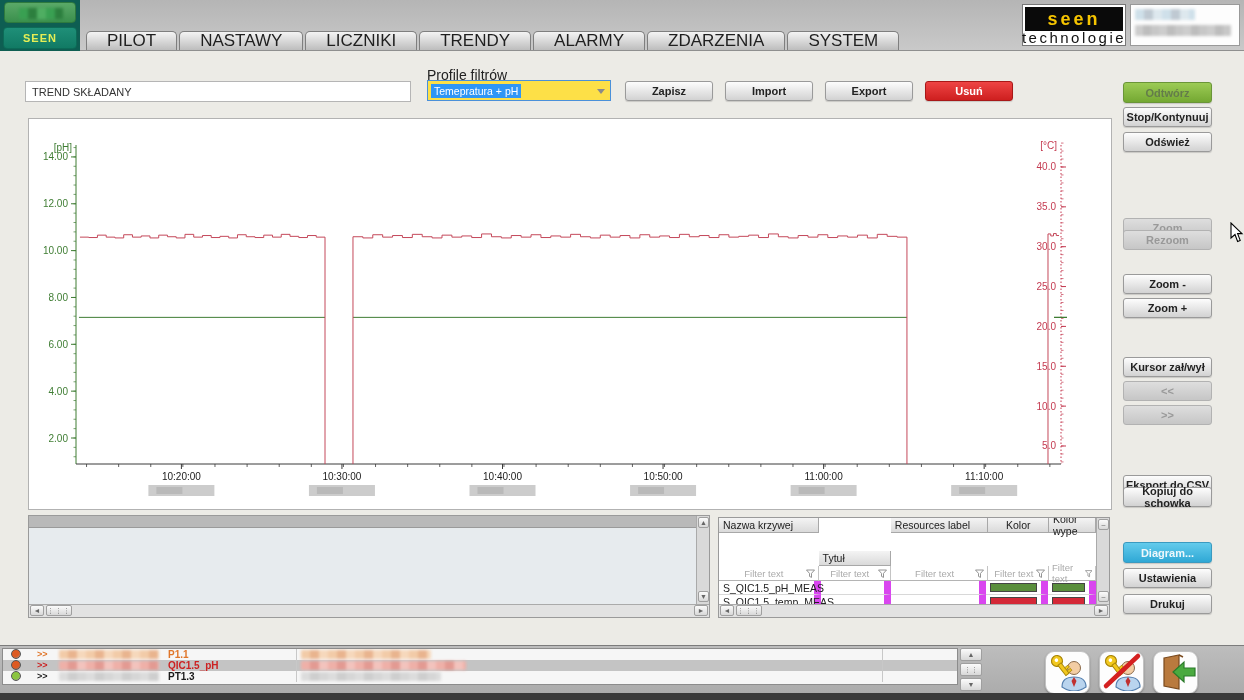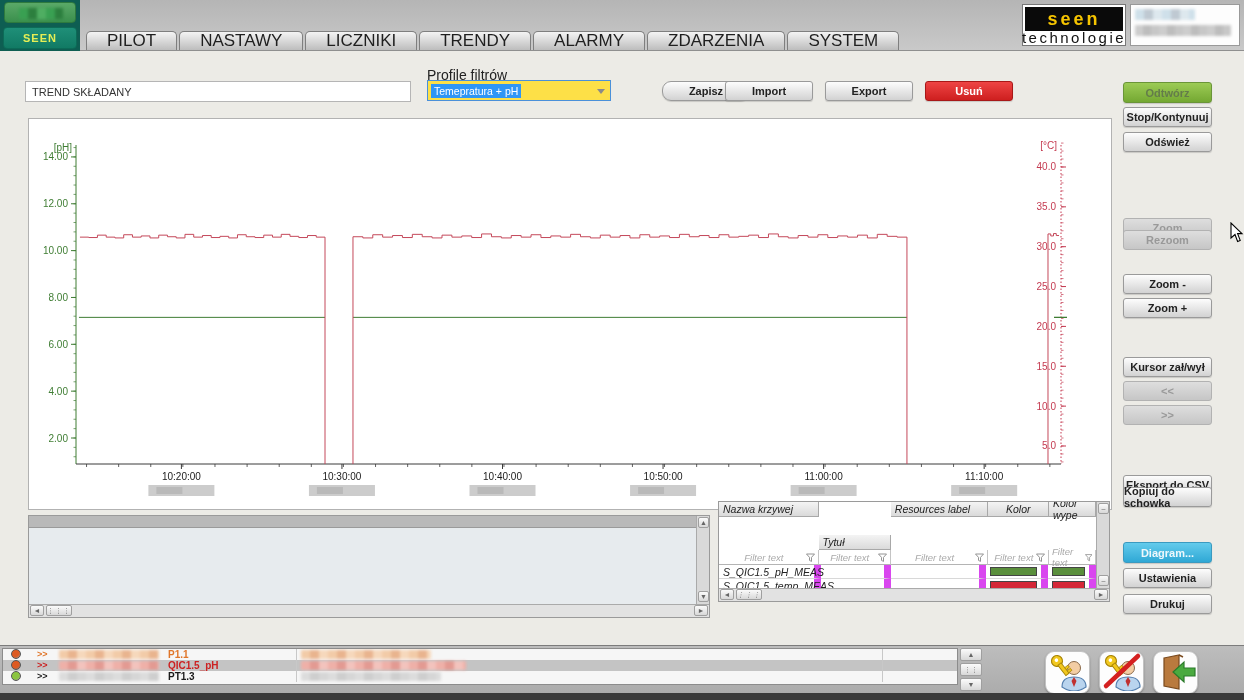--- a/index.html
+++ b/index.html
@@ -57,37 +57,37 @@
   .btn.red { background:linear-gradient(#e44,#ce1f1f); border-color:#a81818; color:#fff; }
   .btn.green { background:linear-gradient(#9ccb55,#74a832); border-color:#6a9538; color:#647c4a; }
   .btn.blue { background:linear-gradient(#63cbec,#2fa8d5); border-color:#3a9ac0; color:#eef8fc; }
   .btn.disabled { background:linear-gradient(#dedede,#c6c6c6); border-color:#b2b2b2; color:#999;
     box-shadow:none; font-weight:bold; }
   .tb-btn { position:absolute; top:30px; width:88px; height:20px; }
 
   .chart-panel { position:absolute; left:28px; top:67px; width:1084px; height:392px; background:#fff;
     border:1px solid #b2b2b2; }
 
-  .sbtn { position:absolute; left:1123px; width:89px; height:20px; }
+  .sbtn { position:absolute; left:1123px; width:89px; height:20px;text-align:center; }
 
   
   .left-panel { position:absolute; left:28px; top:464px; width:682px; height:103px; background:#e7ebee;
     border:1px solid #9a9a9a; }
   .left-panel .hdr { position:absolute; left:0; top:0; right:13px; height:12px; background:#b9b9b9; border-bottom:1px solid #9a9a9a; }
   .vscroll { position:absolute; right:0; top:0; bottom:13px; width:13px; background:#d9d9d9; border-left:1px solid #aaa; }
   .hscroll { position:absolute; left:0; bottom:0; right:0; height:13px; background:#e2e2e2; border-top:1px solid #aaa; display:flex; }
   .sc-btn { background:linear-gradient(#fbfbfb,#d8d8d8); border:1px solid #9f9f9f; border-radius:2px;
     font-size:7px; color:#666; display:flex; align-items:center; justify-content:center; }
   .hscroll .sc-btn { width:14px; height:11px; margin:0 1px; }
   .hscroll .grip { width:26px; letter-spacing:1px; }
   .hscroll .spacer { flex:1; }
   .vscroll .sc-btn { width:11px; height:11px; margin:1px; }
 
-  .right-panel { position:absolute; left:718px; top:450px; width:392px; height:101px; background:#fff;
-    border:1px solid #9a9a9a;font-style:italic; }
+  .right-panel { position:absolute; left:718px; top:466px; width:392px; height:101px; background:#fff;
+    border:1px solid #9a9a9a; }
   .ct-table { position:absolute; left:0; top:0; right:13px; bottom:13px; overflow:hidden; }
   .ct-row { display:flex; }
   .ct-hcell { height:15px; background:linear-gradient(#f4f4f4,#dadada); border-right:1px solid #a8a8a8;
     border-bottom:1px solid #a8a8a8; font-size:10.5px; color:#222; display:flex; align-items:center; padding:0 4px; }
   .ct-fcell { height:15px; background:#fff; border-right:1px solid #c4c4c4; border-bottom:1px solid #b4b4b4;
     font-size:9.5px; color:#aaa; display:flex; align-items:center; justify-content:space-between; padding:0 3px; }
   .ct-cell { height:14px; border-right:7px solid #d946ef; border-bottom:1px solid #d8d8d8;
     font-size:10.5px; color:#222; display:flex; align-items:center; padding:0 4px; }
   .swatch { width:50px; height:9px; border:1px solid #444; margin:0 auto; }
 
@@ -145,21 +145,21 @@
     </div>
   </div>
 
   <div class="content">
     <input class="trend-input" value="TREND SKŁADANY" style="">
     <div class="profile-label">Profile filtrów</div>
     <div class="selectbox">
       <span class="sel-text">Temepratura + pH</span>
       <span class="chev"></span>
     </div>
-    <div class="btn tb-btn" style="left:662px;border-radius:9px;">Zapisz</div>
+    <div class="btn tb-btn" style="left:625px;">Zapisz</div>
     <div class="btn tb-btn" style="left:725px;">Import</div>
     <div class="btn tb-btn" style="left:825px;">Export</div>
     <div class="btn red tb-btn" style="left:925px;">Usuń</div>
 
     <div class="chart-panel">
       <svg id="chartsvg" width="1082" height="390">
           <line x1="47" y1="26" x2="47" y2="345" stroke="#3f7d33" stroke-width="1"></line>
           <text x="43" y="32" font-size="10" fill="#3f7d33" text-anchor="end">[pH]</text>
           <line x1="42" y1="37.927483683828854" x2="47" y2="37.927483683828854" stroke="#3f7d33"></line>
           <text x="39" y="41.427483683828854" font-size="10" fill="#3f7d33" text-anchor="end">14.00</text>

